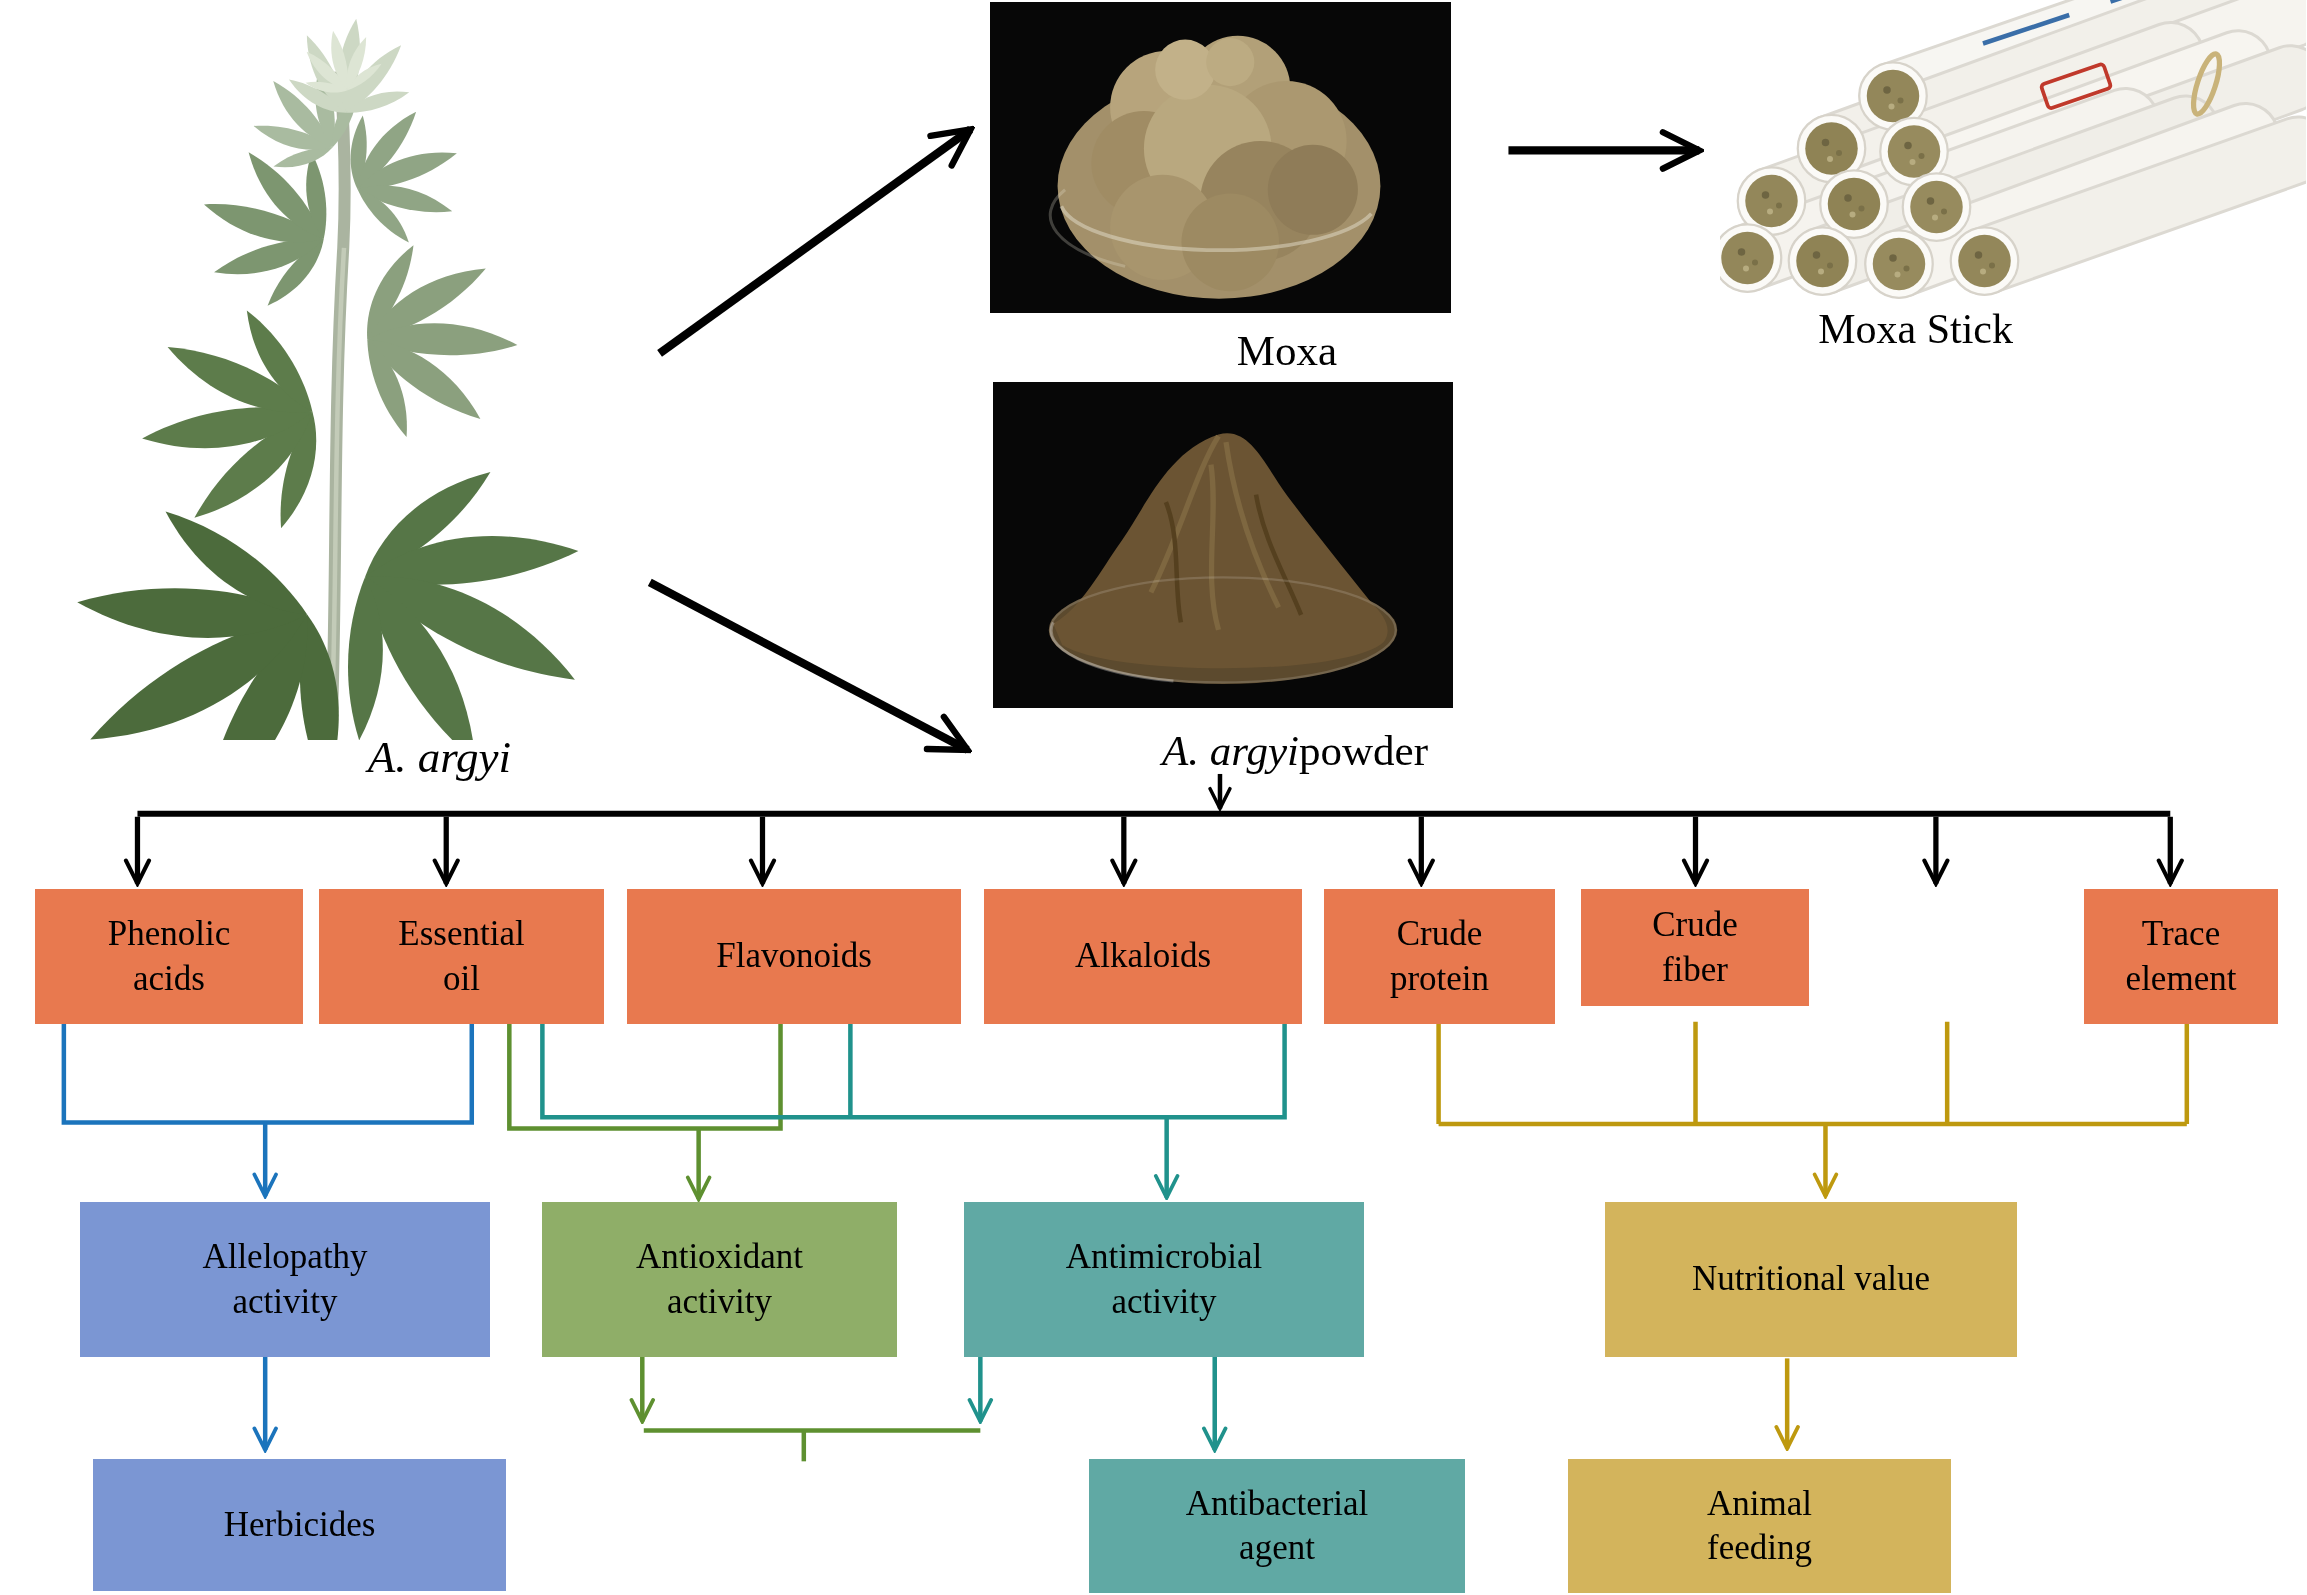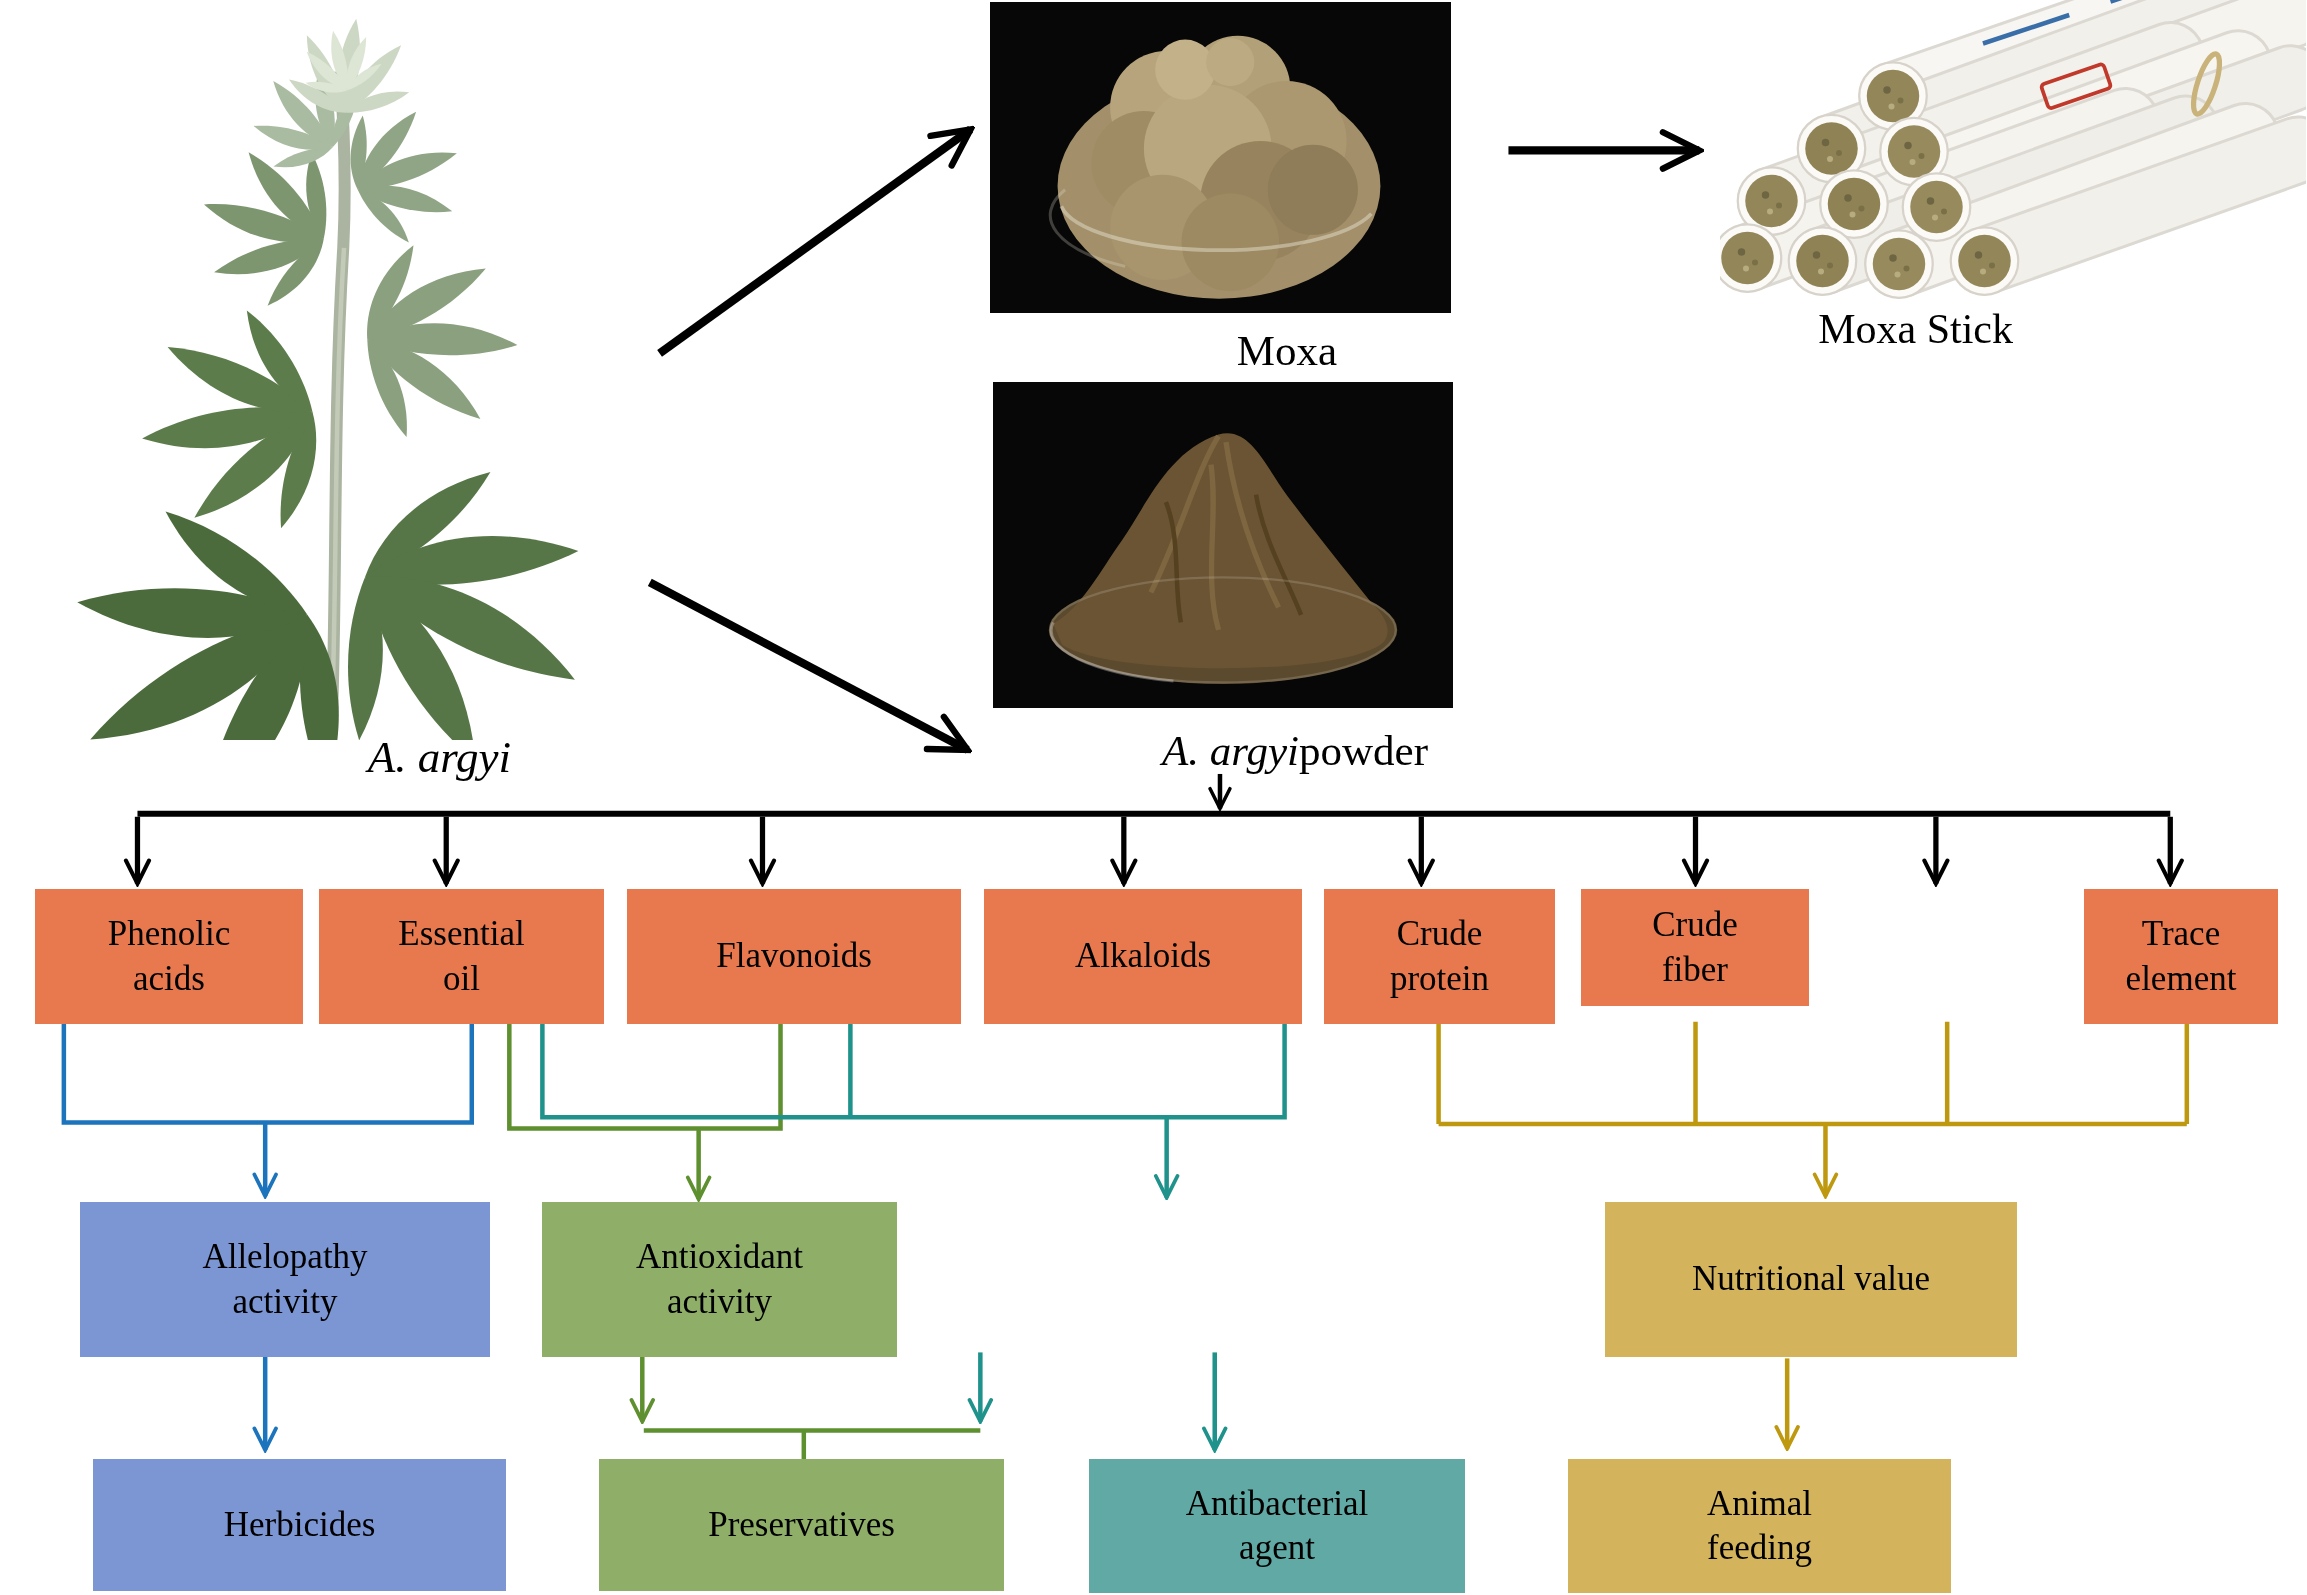--- a/index.html
+++ b/index.html
@@ -313,30 +313,30 @@
   <div class="box box-component" style="left:2084px;top:889px;width:194px;height:135px">
       <span class="lbl lbl-narrow">Trace element</span>
     </div>
 
   <div class="box fill-blue" style="left:80px;top:1202px;width:410px;height:155px">
       <span class="lbl lbl-mid">Allelopathy activity</span>
     </div>
   <div class="box fill-green" style="left:542px;top:1202px;width:355px;height:155px">
       <span class="lbl lbl-mid">Antioxidant activity</span>
     </div>
+  <div class="box fill-teal" style="left:964px;top:1202px;width:400px;height:155px">
+      <span class="lbl lbl-mid">Antimicrobial activity</span>
+    </div>
   <div class="box fill-gold" style="left:1585px;top:1202px;width:412px;height:155px">
       <span class="lbl lbl-mid">Nutritional value</span>
     </div>
 
   <div class="box fill-blue" style="left:93px;top:1459px;width:413px;height:132px">
       <span class="lbl">Herbicides</span>
     </div>
-  <div class="box fill-green" style="left:599px;top:1459px;width:405px;height:132px">
-      <span class="lbl">Preservatives</span>
-    </div>
   <div class="box fill-teal" style="left:1089px;top:1459px;width:376px;height:134px">
       <span class="lbl lbl-mid">Antibacterial agent</span>
     </div>
   <div class="box fill-gold" style="left:1548px;top:1459px;width:383px;height:134px">
       <span class="lbl lbl-narrow">Animal feeding</span>
     </div>
 
 </div>
 
 

